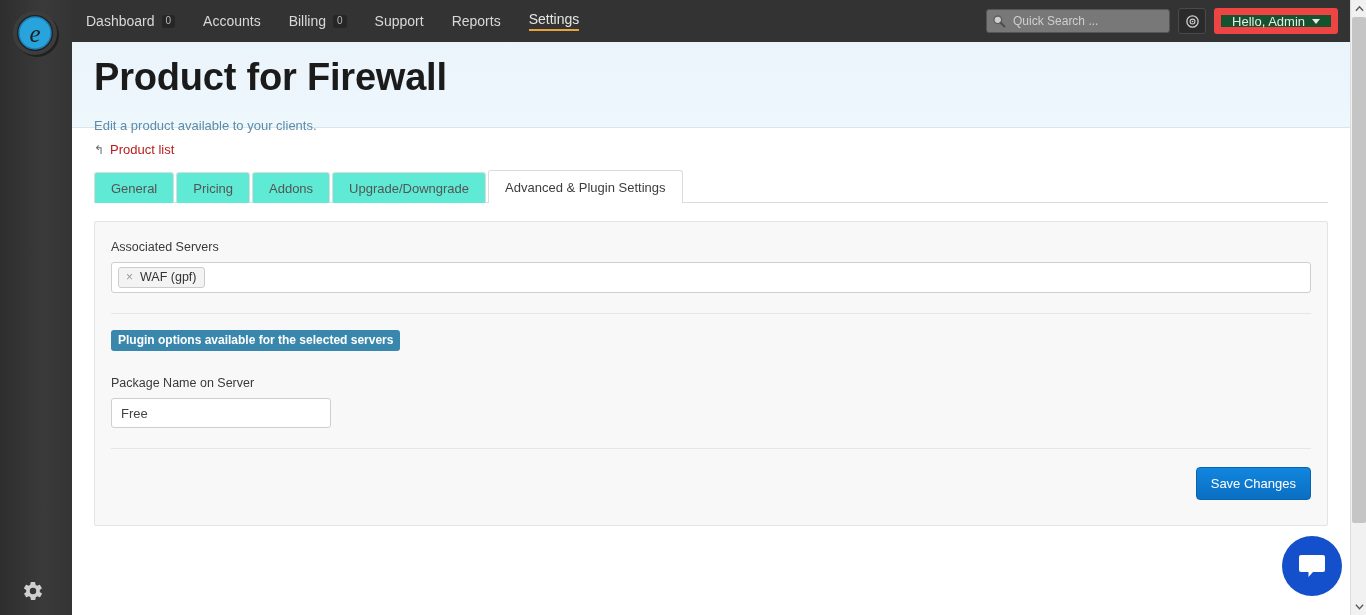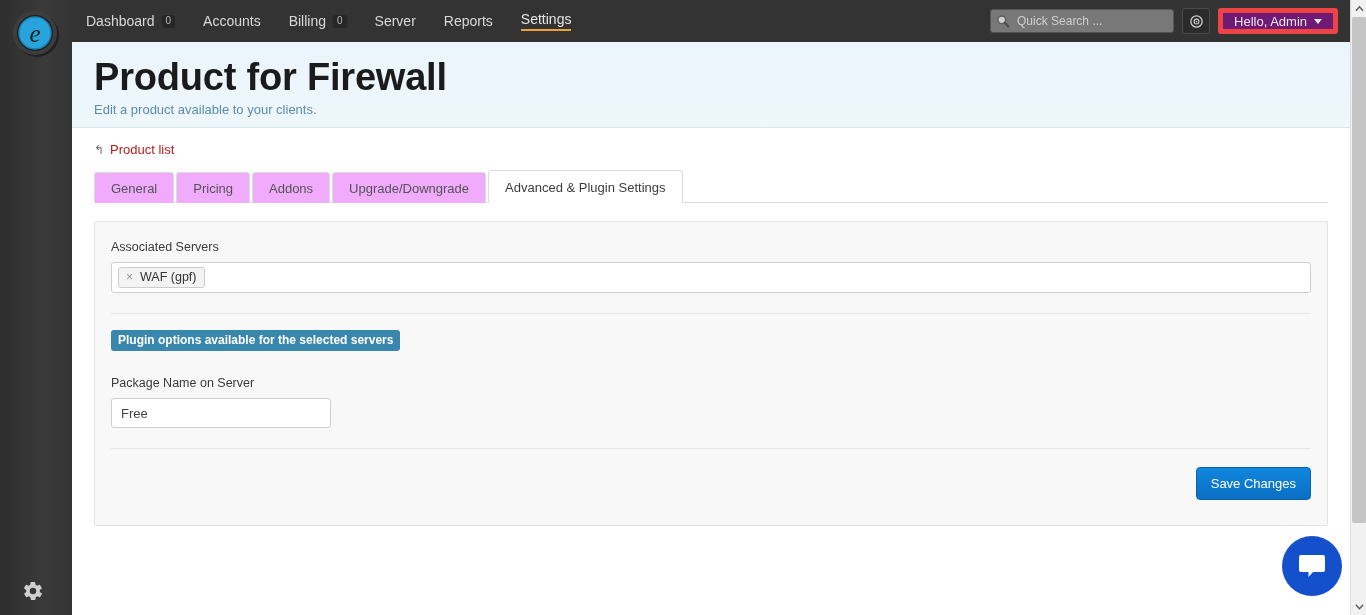--- a/index.html
+++ b/index.html
@@ -92,22 +92,22 @@
   #globe-btn {
     width: 28px; height: 26px;
     background: #2b2b2b;
     border: 1px solid #4a4a4a;
     border-radius: 3px;
     display: flex; align-items: center; justify-content: center;
     cursor: pointer;
   }
   #user-menu {
     height: 26px;
-    background: #701a75;
-    border: 5px solid #ef4444;
+    background: #14532d;
+    border: 7px solid #ef4444;
     border-radius: 3px;
     color: #e9e9e9; font-size: 13px;
     display: flex; align-items: center; gap: 7px;
     padding: 0 11px;
     cursor: pointer;
   }
   .caret-down {
     width: 0; height: 0;
     border-left: 4px solid transparent;
     border-right: 4px solid transparent;
@@ -130,21 +130,21 @@
     padding: 14px 22px 0 22px;
   }
   #page-title {
     font-size: 38px;
     font-weight: bold;
     color: #1b1b1b;
     margin: 0;
     letter-spacing: -0.2px;
   }
   #page-subtitle {
-    margin-top: 3px;
+    margin-top: 19px;
     font-size: 13px;
     color: #5b8ca8;
   }
   #breadcrumb {
     padding: 14px 22px 0 22px;
     display: flex; align-items: center; gap: 6px;
     font-size: 13px;
   }
   #breadcrumb-link {
     color: #b91c1c;
@@ -160,21 +160,21 @@
     display: flex;
     align-items: flex-end;
     border-bottom: 1px solid #dcdcdc;
   }
   .tab {
     height: 31px;
     padding: 0 16px;
     display: flex; align-items: center;
     font-size: 13px;
     color: #555555;
-    background: #f0abfc;
+    background: #5eead4;
     border: 1px solid #dcdcdc;
     border-bottom: none;
     border-radius: 3px 3px 0 0;
     margin-right: 2px;
     cursor: pointer;
     position: relative;
     top: 1px;
     white-space: nowrap;
   }
   .tab.active {
@@ -322,21 +322,21 @@
       <span class="nav-badge">0</span>
     </div>
     <div class="nav-item">
       <span class="nav-label">Accounts</span>
     </div>
     <div class="nav-item">
       <span class="nav-label">Billing</span>
       <span class="nav-badge">0</span>
     </div>
     <div class="nav-item">
-      <span class="nav-label">Server</span>
+      <span class="nav-label">Support</span>
     </div>
     <div class="nav-item">
       <span class="nav-label">Reports</span>
     </div>
     <div class="nav-item active">
       <span class="nav-label">Settings</span>
     </div>
   </div>
 
   <div id="nav-right">

